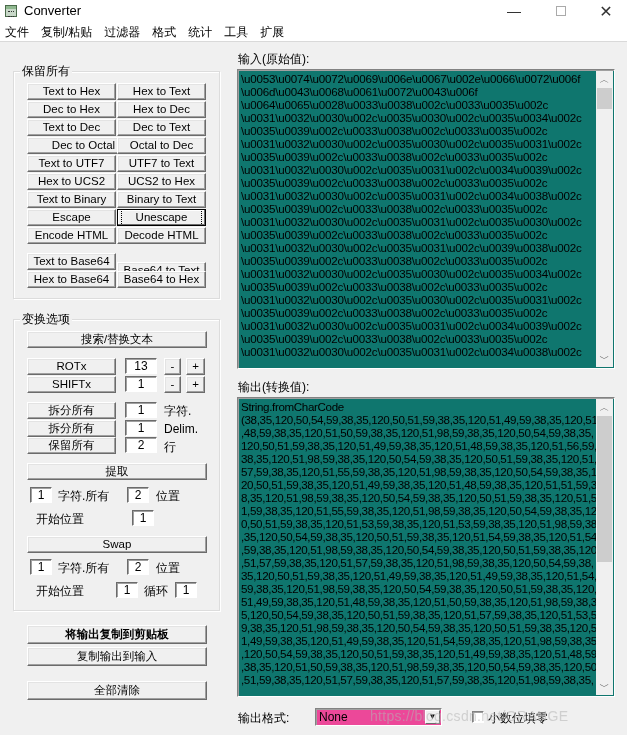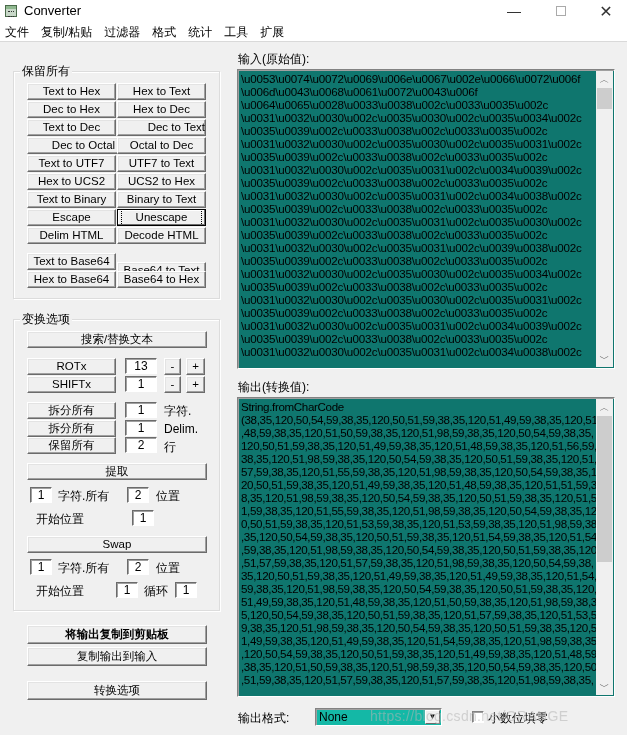--- a/index.html
+++ b/index.html
@@ -77,21 +77,21 @@
   }
   .scrollbar {
     position: absolute; right: 1px; top: 1px; bottom: 1px; width: 17px; background: #f0f0f0;
   }
   .scroll-arrow { position: absolute; left: 0; width: 17px; height: 17px; display:flex; align-items:center; justify-content:center; color:#606060; font-size: 10px; }
   .scroll-up { top: 0; }
   .scroll-down { bottom: 0; }
   .scroll-thumb { position: absolute; left: 1px; width: 15px; background: #cdcdcd; }
 
   .select {
-    position: absolute; height: 18px; background: #14b8a6;
+    position: absolute; height: 18px; background: #ec4899;
     border: 1px solid; border-color: #828282 #fff #fff #828282;
     box-shadow: inset 1px 1px 0 #a0a0a0;
   }
   .select-val { position: absolute; left: 3px; top: 1px; font-size: 12px; }
   .select-arrow {
     position: absolute; right: 1px; top: 1px; width: 15px; height: 14px;
     background: #f0f0f0; border: 1px solid; border-color: #fff #6b6b6b #6b6b6b #fff;
     font-size: 8px; line-height: 12px; text-align:center;
   }
   .checkbox {
@@ -129,32 +129,32 @@
 
 <div class="group" style="position:absolute;left:13px;top:71px;width:207px;height:228px;border:1px solid #dcdcdc;box-shadow:inset 1px 1px 0 #fff, 1px 1px 0 #fff;">
   <span class="group-legend">保留所有</span>
 </div>
 
 <div class="btn" style="left:27px;top:83px;width:89px;"><span>Text to Hex</span></div>
 <div class="btn" style="left:117px;top:83px;width:89px;"><span>Hex to Text</span></div>
 <div class="btn" style="left:27px;top:101px;width:89px;"><span>Dec to Hex</span></div>
 <div class="btn" style="left:117px;top:101px;width:89px;"><span>Hex to Dec</span></div>
 <div class="btn" style="left:27px;top:119px;width:89px;"><span>Text to Dec</span></div>
-<div class="btn" style="left:117px;top:119px;width:89px;text-align:right;"><span>Dec to Text</span></div>
+<div class="btn" style="left:117px;top:119px;width:89px;"><span>Dec to Text</span></div>
 <div class="btn" style="left:27px;top:137px;width:113px;"><span>Dec to Octal</span></div>
 <div class="btn" style="left:117px;top:137px;width:89px;"><span>Octal to Dec</span></div>
 <div class="btn" style="left:27px;top:155px;width:89px;"><span>Text to UTF7</span></div>
 <div class="btn" style="left:117px;top:155px;width:89px;"><span>UTF7 to Text</span></div>
 <div class="btn" style="left:27px;top:173px;width:89px;"><span>Hex to UCS2</span></div>
 <div class="btn" style="left:117px;top:173px;width:89px;"><span>UCS2 to Hex</span></div>
 <div class="btn" style="left:27px;top:191px;width:89px;"><span>Text to Binary</span></div>
 <div class="btn" style="left:117px;top:191px;width:89px;"><span>Binary to Text</span></div>
 <div class="btn" style="left:27px;top:209px;width:89px;"><span>Escape</span></div>
 <div class="btn focused" style="left:117px;top:209px;width:89px;"><span>Unescape</span></div>
-<div class="btn" style="left:27px;top:227px;width:89px;"><span>Delim HTML</span></div>
+<div class="btn" style="left:27px;top:227px;width:89px;"><span>Encode HTML</span></div>
 <div class="btn" style="left:117px;top:227px;width:89px;"><span>Decode HTML</span></div>
 <div class="btn" style="left:27px;top:253px;width:89px;"><span>Text to Base64</span></div>
 <div class="btn" style="left:117px;top:253px;width:89px;margin-top:9px;"><span>Base64 to Text</span></div>
 <div class="btn" style="left:27px;top:271px;width:89px;"><span>Hex to Base64</span></div>
 <div class="btn" style="left:117px;top:271px;width:89px;"><span>Base64 to Hex</span></div>
 
 <div class="group" style="position:absolute;left:13px;top:319px;width:207px;height:292px;border:1px solid #dcdcdc;box-shadow:inset 1px 1px 0 #fff, 1px 1px 0 #fff;">
   <span class="group-legend">变换选项</span>
 </div>
 
@@ -195,21 +195,21 @@
 <span class="lbl" style="left:58px;top:561px;">字符.所有</span>
 <div class="field" style="left:127px;top:559px;width:22px;">2</div>
 <span class="lbl" style="left:156px;top:561px;">位置</span>
 <span class="lbl" style="left:36px;top:584px;">开始位置</span>
 <div class="field" style="left:116px;top:582px;width:22px;">1</div>
 <span class="lbl" style="left:144px;top:584px;">循环</span>
 <div class="field" style="left:175px;top:582px;width:22px;">1</div>
 
 <div class="btn" style="left:27px;top:625px;width:180px;height:19px;line-height:17px;font-weight:bold;"><span>将输出复制到剪贴板</span></div>
 <div class="btn" style="left:27px;top:647px;width:180px;height:19px;line-height:17px;"><span>复制输出到输入</span></div>
-<div class="btn" style="left:27px;top:681px;width:180px;height:19px;line-height:17px;"><span>转换选项</span></div>
+<div class="btn" style="left:27px;top:681px;width:180px;height:19px;line-height:17px;"><span>全部清除</span></div>
 
 <span class="lbl" style="left:238px;top:52px;">输入(原始值):</span>
 <div class="textarea" style="left:237px;top:69px;width:378px;height:300px;">
   <div class="content" id="input-content">\u0053\u0074\u0072\u0069\u006e\u0067\u002e\u0066\u0072\u006f
 \u006d\u0043\u0068\u0061\u0072\u0043\u006f
 \u0064\u0065\u0028\u0033\u0038\u002c\u0033\u0035\u002c
 \u0031\u0032\u0030\u002c\u0035\u0030\u002c\u0035\u0034\u002c
 \u0035\u0039\u002c\u0033\u0038\u002c\u0033\u0035\u002c
 \u0031\u0032\u0030\u002c\u0035\u0030\u002c\u0035\u0031\u002c
 \u0035\u0039\u002c\u0033\u0038\u002c\u0033\u0035\u002c

